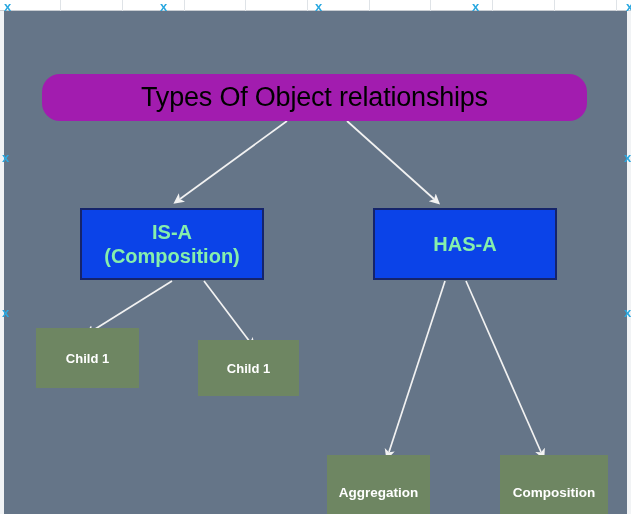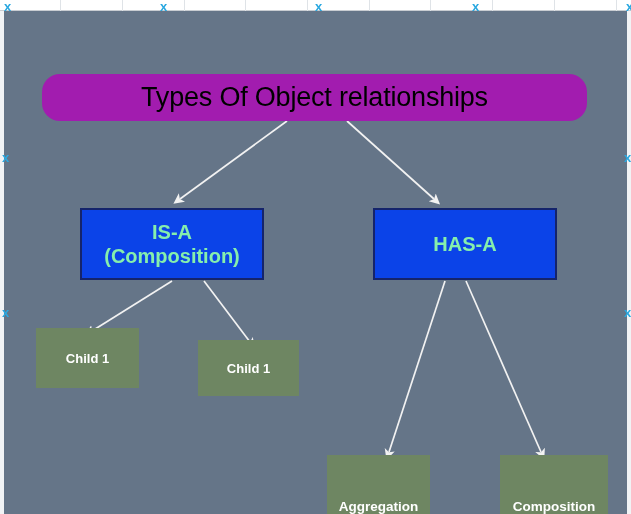--- a/index.html
+++ b/index.html
@@ -118,21 +118,21 @@
     background: #6e8662;
     color: #ffffff;
     font-weight: bold;
   }
 
   .node-green.small {
     font-size: 13px;
   }
   .node-green.bottom {
     font-size: 13.5px;
-    align-items: flex-end;
+    align-items: center;
     padding-top: 16px;
   }
 
   .node-label {
     display: block;
   }
 </style>
 </head>
 <body>
 

